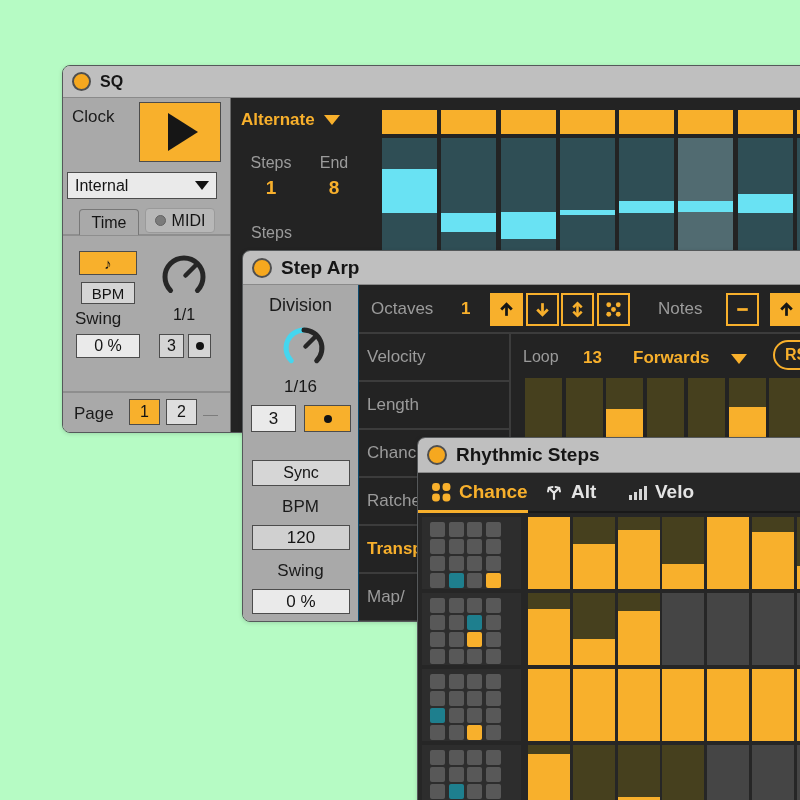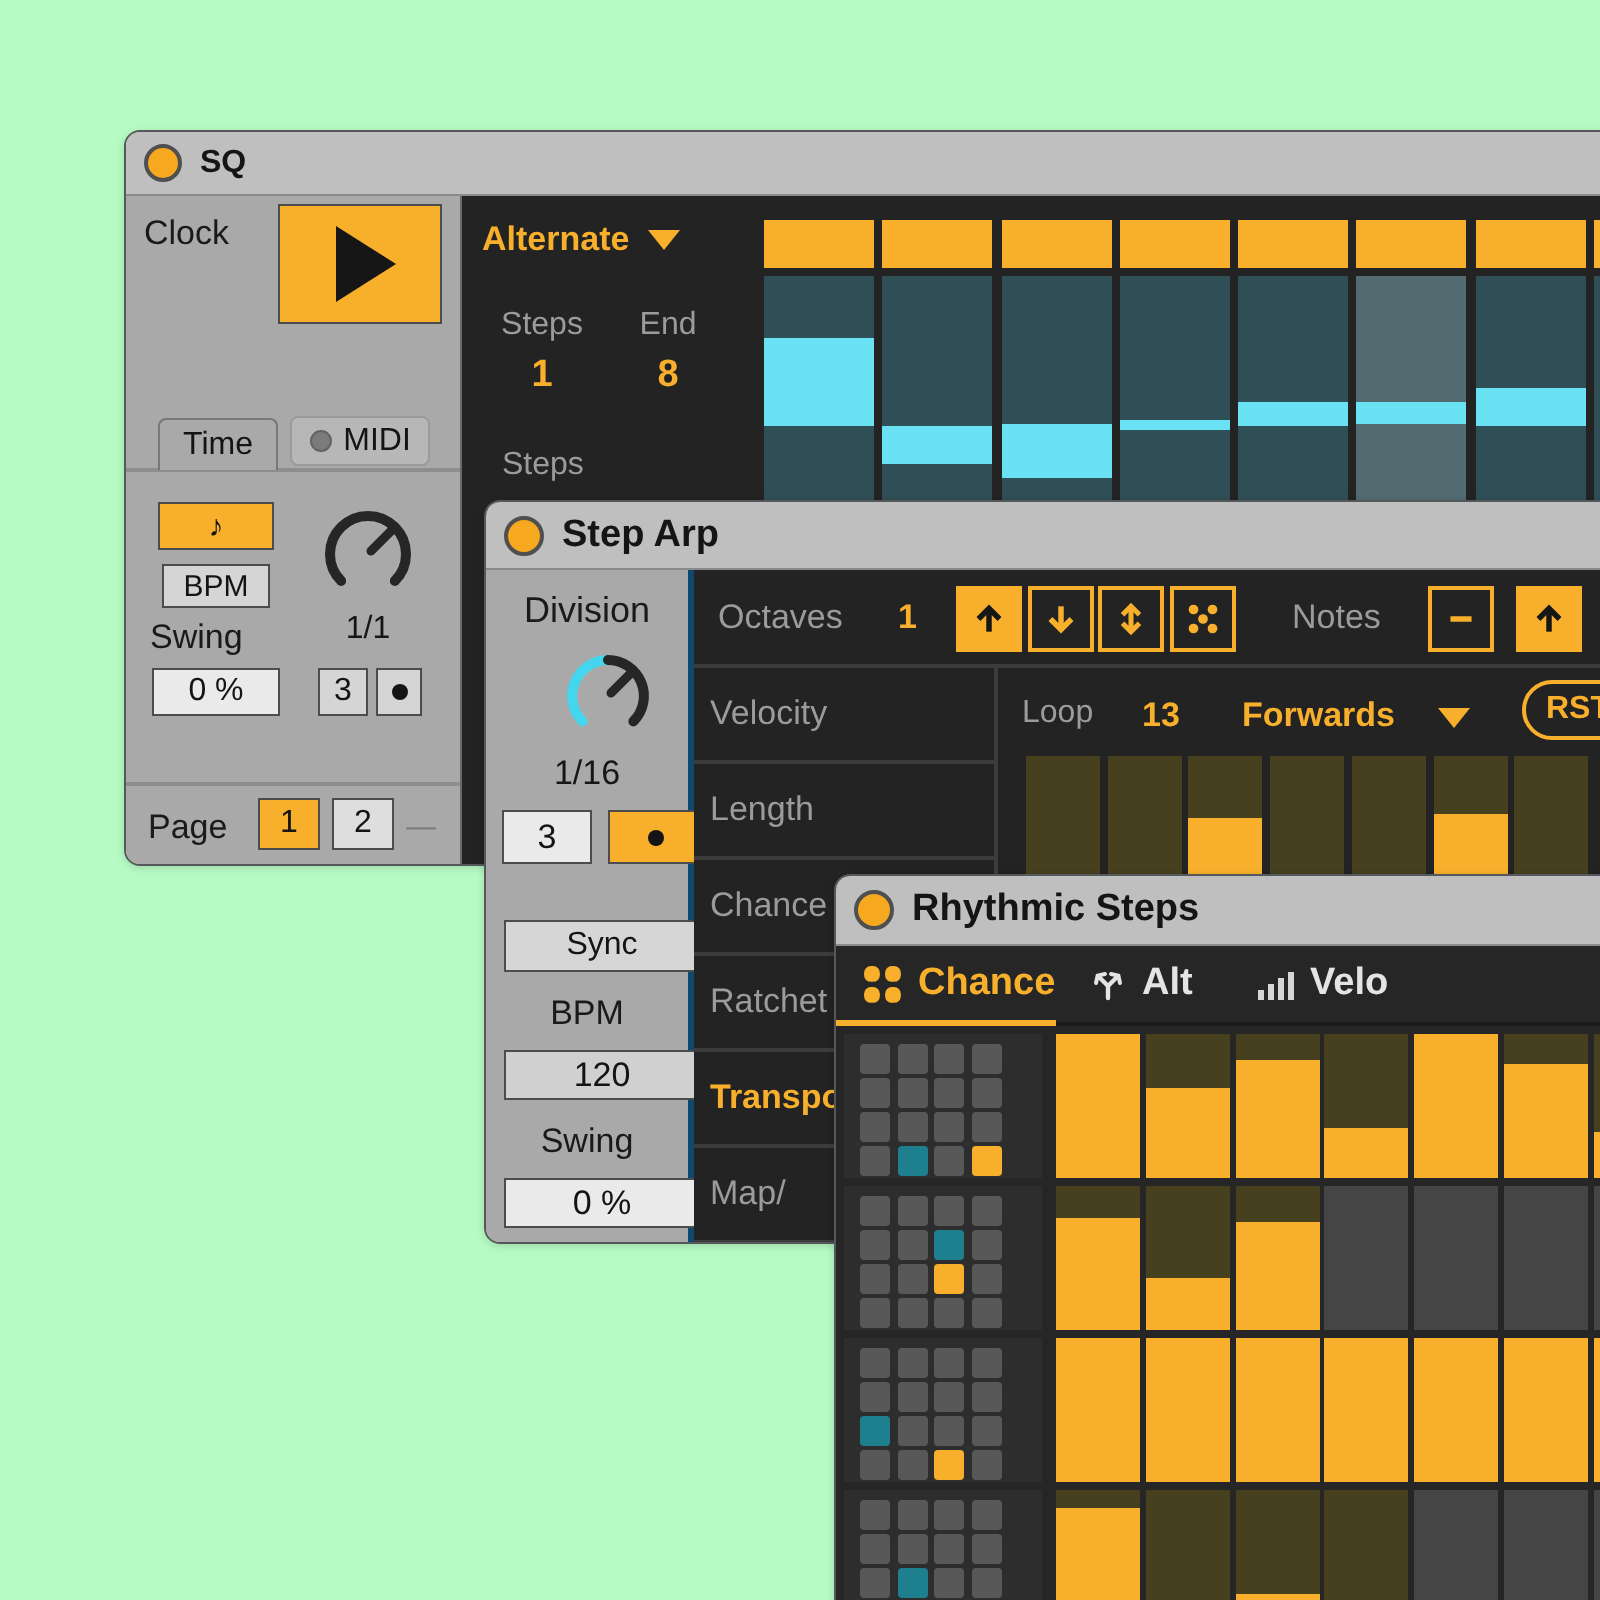--- a/index.html
+++ b/index.html
@@ -82,21 +82,21 @@
   .sq-colhead { position:absolute; top:12px; left:0; right:0; height:24px; background:#f8b02c; }
   .sq-colbody { position:absolute; top:40px; left:0; right:0; height:295px; }
   .sq-cyan { position:absolute; left:0; right:0; }
 
   
   #arp { left:242px; top:250px; width:600px; height:372px; z-index:2; }
   #arp .titlebar { height:34px; }
   #arp .led { width:20px; height:20px; }
   #arp .wtitle { font-size:19px; }
   #arp-body { display:flex; height:336px; }
-  #arp-left { position:relative; width:104px; background:#a9a9a9; border-right:3px solid #0c4a6e; }
+  #arp-left { position:relative; width:116px; background:#a9a9a9; border-right:1px solid #0c4a6e; }
   #arp-dark { position:relative; flex:1; background:#232323; }
   .ctr { left:0; width:100%; text-align:center; }
   #arp-div-lbl { top:10px; font-size:18px; }
   #arp-knob { position:absolute; left:34px; top:36px; }
   #arp-div-val { position:absolute; top:92px; font-size:17px; }
   #arp-3   { left:8px;  top:120px; width:45px; height:27px; font-size:17px; }
   #arp-dot { left:61px; top:120px; width:47px; height:27px; }
   #arp-sync { left:9px; top:175px; width:98px; height:26px; background:#d6d6d6; }
   #arp-bpm-lbl { top:212px; font-size:17px; }
   #arp-bpm { left:9px; top:240px; width:98px; height:25px; background:#d0d0d0; font-size:17px; }
@@ -150,20 +150,24 @@
   <div class="titlebar">
     <div class="led"></div>
     <div class="wtitle">SQ</div>
   </div>
   <div id="sq-body">
     <div id="sq-left">
       <div class="lbl" id="sq-clock-lbl">Clock</div>
       <div class="btn btn-accent" id="sq-play">
         <div class="tri"></div>
       </div>
+      <div class="field" id="sq-dd">
+        <span>Internal</span>
+        <span class="caret"></span>
+      </div>
       <div id="sq-tabline"></div>
       <div class="btn" id="sq-tab-time">Time</div>
       <div class="btn" id="sq-tab-midi">
         <span class="mdot"></span>
         <span>MIDI</span>
       </div>
       <div class="btn btn-accent" id="sq-note">♪</div>
       <div class="btn" id="sq-bpm">BPM</div>
       <div class="lbl" id="sq-swing-lbl">Swing</div>
       <div class="field" id="sq-swing">0 %</div>

